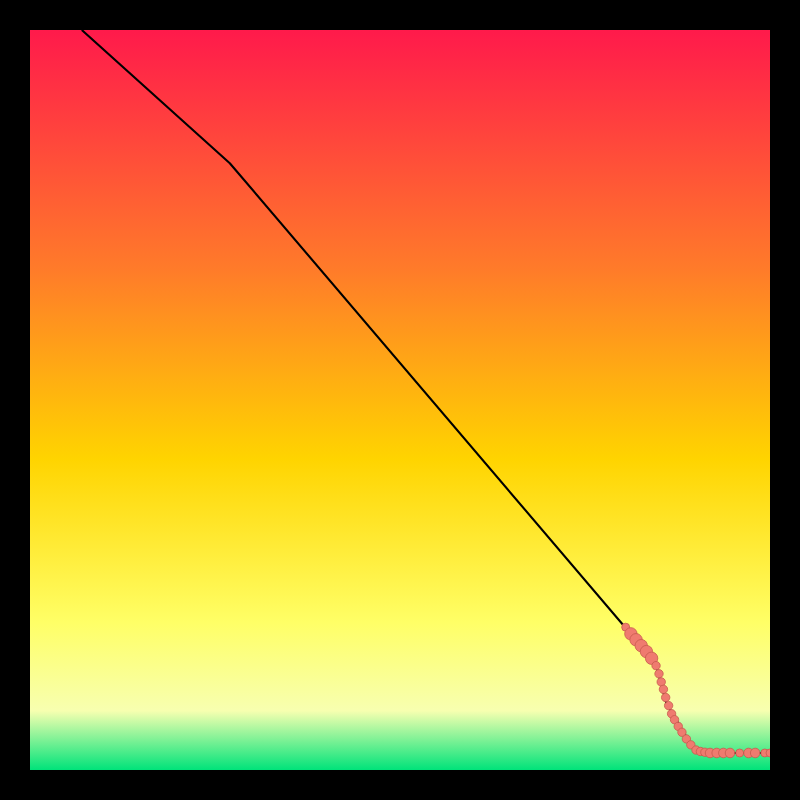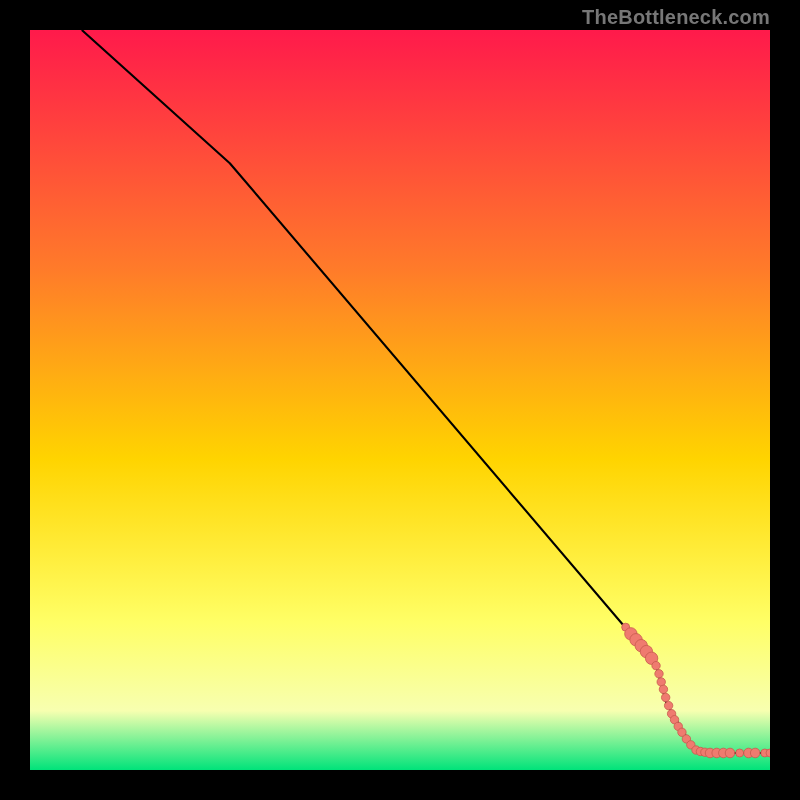--- a/index.html
+++ b/index.html
@@ -33,21 +33,20 @@
     font-weight: 600;
     letter-spacing: 0.2px;
     user-select: none;
   }
 </style>
 </head>
 <body>
 
 <div class="stage">
 
-  <div class="attribution">TheBottleneck.com</div>
 
   <svg class="plot-area" viewBox="0 0 740 740" preserveAspectRatio="none">
     <defs>
       <linearGradient id="bg-grad" x1="0" y1="0" x2="0" y2="1">
         <stop id="g0" offset="0%" stop-color="#ff1a4b"></stop>
         <stop id="g1" offset="32%" stop-color="#ff7a2a"></stop>
         <stop id="g2" offset="58%" stop-color="#ffd400"></stop>
         <stop id="g3" offset="80%" stop-color="#ffff66"></stop>
         <stop id="g4" offset="92%" stop-color="#f7ffb0"></stop>
         <stop id="g5" offset="100%" stop-color="#00e37a"></stop>

